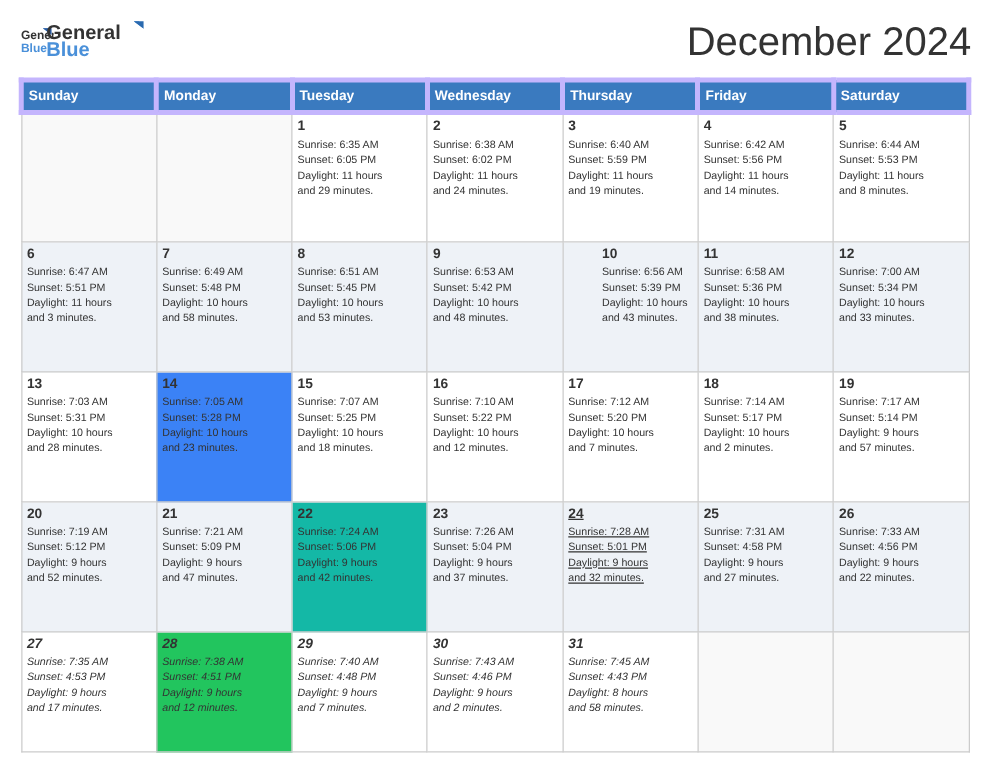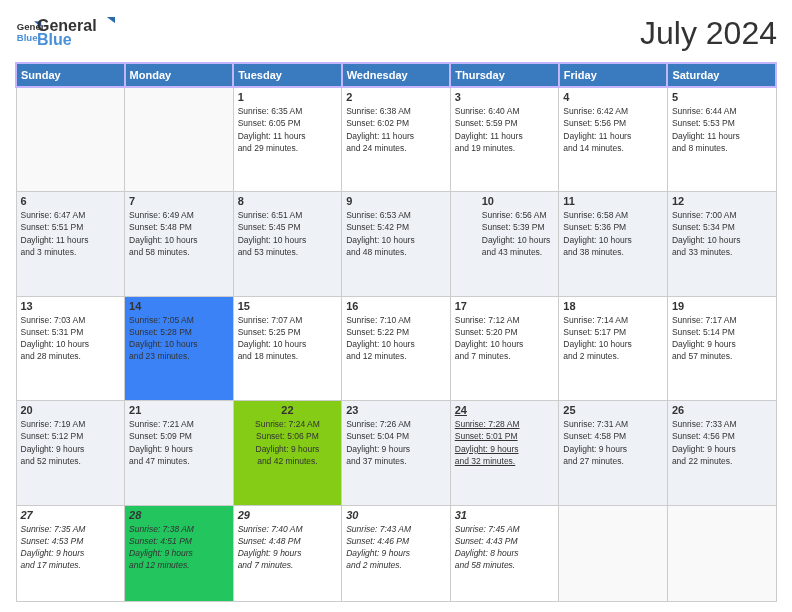--- a/index.html
+++ b/index.html
@@ -51,21 +51,21 @@
       width: 100%;
       table-layout: fixed;
     }
     .calendar th {
       background: #3a7abf;
       color: #fff;
       font-size: 11px;
       font-weight: bold;
       padding: 5px 4px;
       text-align: left;
-      border: 2px solid #c4b5fd;
+      border: 4px solid #c4b5fd;
     }
     .calendar td {
       border: 1px solid #ccc;
       vertical-align: top;
       padding: 3px 4px;
       font-size: 9px;
       color: #333;
       background: #fff;
       height: 78px;
     }
@@ -112,21 +112,21 @@
           <span style="font-size:16px;font-weight:bold;color:#333;">General</span>
           <svg width="18" height="16" viewBox="0 0 18 16">
             <polygon points="10,2 18,8 14,2" fill="#4a90d9"></polygon>
             <polygon points="10,2 18,8 18,2" fill="#2a6aaf"></polygon>
           </svg>
         </div>
         <span style="font-size:16px;font-weight:bold;color:#4a90d9;margin-top:-4px;">Blue</span>
       </div>
     </div>
     <div class="title-block">
-      <div class="month-title">July 2024</div>
+      <div class="month-title">December 2024</div>
     </div>
   </div>
 
   <table class="calendar">
     <thead>
       <tr>
         <th>Sunday</th>
         <th>Monday</th>
         <th>Tuesday</th>
         <th>Wednesday</th>
@@ -222,21 +222,21 @@
         </tr>
         <tr>
           <td style="background: rgb(238, 242, 247);">
             <span class="day-num">20</span>
             <div class="day-info">Sunrise: 7:19 AM<br>Sunset: 5:12 PM<br>Daylight: 9 hours<br>and 52 minutes.</div>
           </td>
           <td style="background: rgb(238, 242, 247);">
             <span class="day-num">21</span>
             <div class="day-info">Sunrise: 7:21 AM<br>Sunset: 5:09 PM<br>Daylight: 9 hours<br>and 47 minutes.</div>
           </td>
-          <td style="background: #84cc16; text-align: center;">
+          <td style="background: #14b8a6;">
             <span class="day-num">22</span>
             <div class="day-info">Sunrise: 7:24 AM<br>Sunset: 5:06 PM<br>Daylight: 9 hours<br>and 42 minutes.</div>
           </td>
           <td style="background: rgb(238, 242, 247);">
             <span class="day-num">23</span>
             <div class="day-info">Sunrise: 7:26 AM<br>Sunset: 5:04 PM<br>Daylight: 9 hours<br>and 37 minutes.</div>
           </td>
           <td style="background: rgb(238, 242, 247); text-decoration: underline;">
             <span class="day-num">24</span>
             <div class="day-info">Sunrise: 7:28 AM<br>Sunset: 5:01 PM<br>Daylight: 9 hours<br>and 32 minutes.</div>

